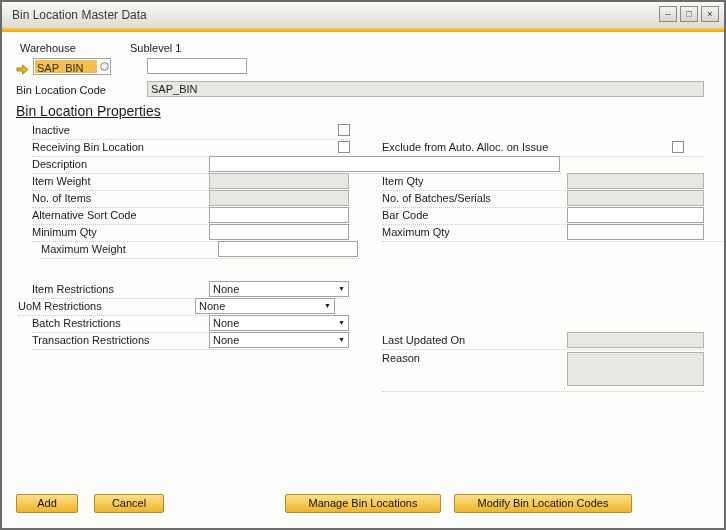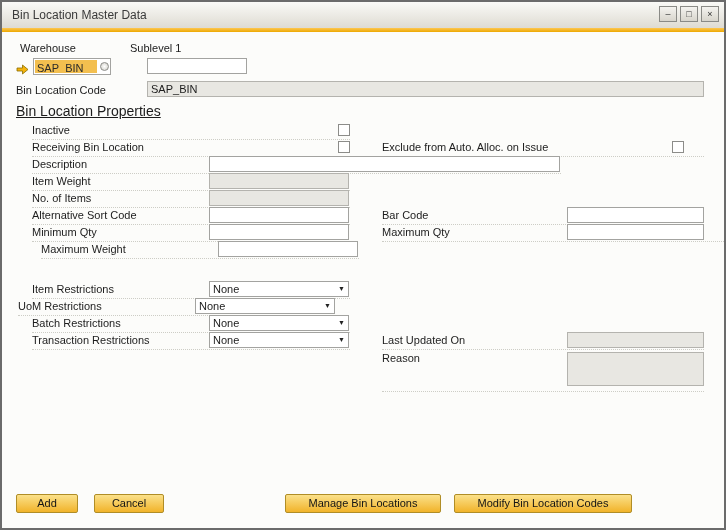--- a/index.html
+++ b/index.html
@@ -99,24 +99,32 @@
 
   <div class="row" style="left:30px;top:154px;width:529px;">
     <span class="lbl">Description</span>
     <input class="field" style="left: 177px; top: 0px; width: 351px;" value="">
   </div>
 
   <div class="row" style="left:30px;top:171px;width:318px;">
     <span class="lbl">Item Weight</span>
     <div class="field disabled" style="left:177px;top:0;width:140px;"></div>
   </div>
+  <div class="row" style="left:380px;top:171px;width:322px;">
+    <span class="lbl">Item Qty</span>
+    <div class="field disabled" style="left:185px;top:0;width:137px;"></div>
+  </div>
 
   <div class="row" style="left:30px;top:188px;width:318px;">
     <span class="lbl">No. of Items</span>
     <div class="field disabled" style="left:177px;top:0;width:140px;"></div>
+  </div>
+  <div class="row" style="left:380px;top:188px;width:322px;">
+    <span class="lbl">No. of Batches/Serials</span>
+    <div class="field disabled" style="left:185px;top:0;width:137px;"></div>
   </div>
 
   <div class="row" style="left:30px;top:205px;width:318px;">
     <span class="lbl">Alternative Sort Code</span>
     <input class="field" style="left: 177px; top: 0px; width: 140px;" value="">
   </div>
   <div class="row" style="left:380px;top:205px;width:322px;">
     <span class="lbl">Bar Code</span>
     <input class="field" style="left: 185px; top: 0px; width: 137px;" value="">
   </div>

